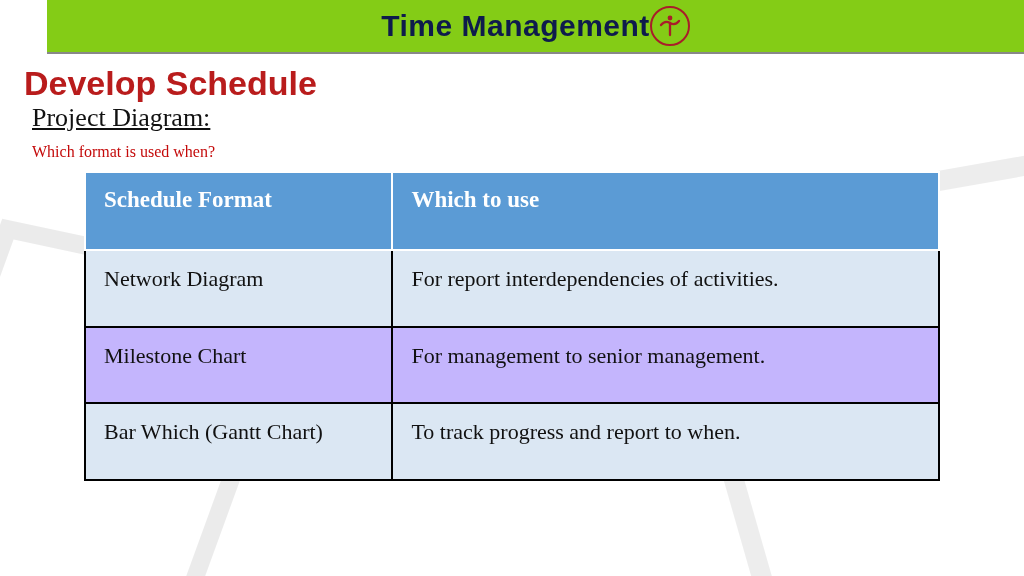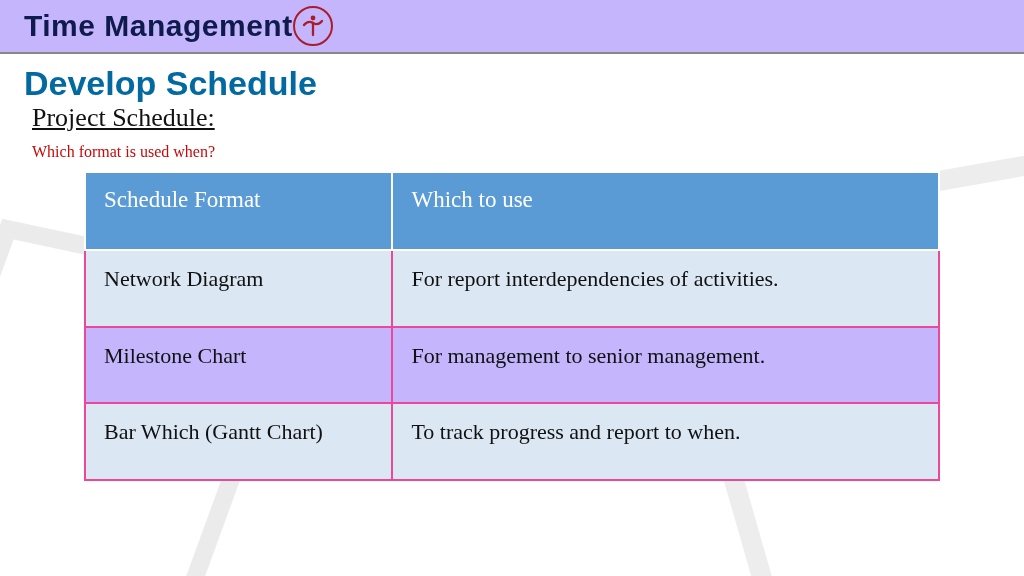--- a/index.html
+++ b/index.html
@@ -34,26 +34,27 @@
     bottom: -160px;
     width: 380px;
     height: 520px;
     border: 20px solid rgba(0,0,0,0.07);
     transform: rotate(-10deg) skewX(6deg);
   }
   .header {
     position: relative;
     z-index: 2;
     height: 54px;
-    background: #c4b5fd;
+    background: #84cc16;
     border-bottom: 2px solid #888;
     display: flex;
     align-items: center;
-    justify-content: flex-start;
+    justify-content: center;
     padding: 0 24px;
+    margin-left: 47px;
   }
   .header-title {
     font-family: 'Century Gothic', 'Segoe UI', Arial, sans-serif;
     font-weight: 700;
     font-size: 30px;
     color: #0e1b4c;
     letter-spacing: 0.5px;
   }
   .logo-wrap {
     display: flex;
@@ -75,21 +76,21 @@
     font-size: 15px;
     line-height: 1.15;
   }
   .content {
     position: relative;
     z-index: 2;
     padding: 10px 24px 0 24px;
   }
   .h1 {
     font-family: 'Century Gothic', 'Segoe UI', Arial, sans-serif;
-    color: #0369a1;
+    color: #b91c1c;
     font-weight: 700;
     font-size: 34px;
     margin-bottom: 0px;
   }
   .h2 {
     font-family: Georgia, serif;
     font-size: 26px;
     text-decoration: underline;
     color: #111;
     margin-left: 8px;
@@ -106,33 +107,33 @@
   table {
     width: 100%;
     border-collapse: collapse;
     table-layout: fixed;
   }
   th {
     background: #5b9bd5;
     color: #fff;
     text-align: left;
     font-family: Georgia, serif;
-    font-weight: 400;
+    font-weight: 700;
     font-size: 23px;
     padding: 14px 18px 36px 18px;
     border: 2px solid #fff;
     vertical-align: top;
   }
   th:first-child { width: 36%; }
   td {
     font-family: Georgia, serif;
     font-size: 22px;
     color: #111;
     padding: 14px 18px 32px 18px;
-    border: 2px solid #ec4899;
+    border: 2px solid #000000;
     vertical-align: top;
     line-height: 1.3;
   }
   tr.row-a td { background: #dbe7f3; }
   tr.row-b td { background: #c4b5fd; }
 </style>
 </head>
 <body>
 
 <div class="bg-frame"></div>
@@ -145,21 +146,21 @@
         <circle cx="13" cy="5" r="2.4" fill="#a91d2a"></circle>
         <path d="M4 12 Q8 7 13 10 Q18 13 22 8" stroke="#a91d2a" stroke-width="2.3" fill="none" stroke-linecap="round"></path>
         <line x1="13" y1="10" x2="13" y2="22" stroke="#a91d2a" stroke-width="2.3" stroke-linecap="round"></line>
       </svg>
     </div>
   </div>
 </div>
 
 <div class="content">
   <div class="h1">Develop Schedule</div>
-  <div class="h2">Project Schedule:</div>
+  <div class="h2">Project Diagram:</div>
   <div class="h3">Which format is used when?</div>
 
   <div class="table-wrap">
     <table>
       <thead>
         <tr>
           <th>Schedule Format</th>
           <th>Which to use</th>
         </tr>
       </thead>

